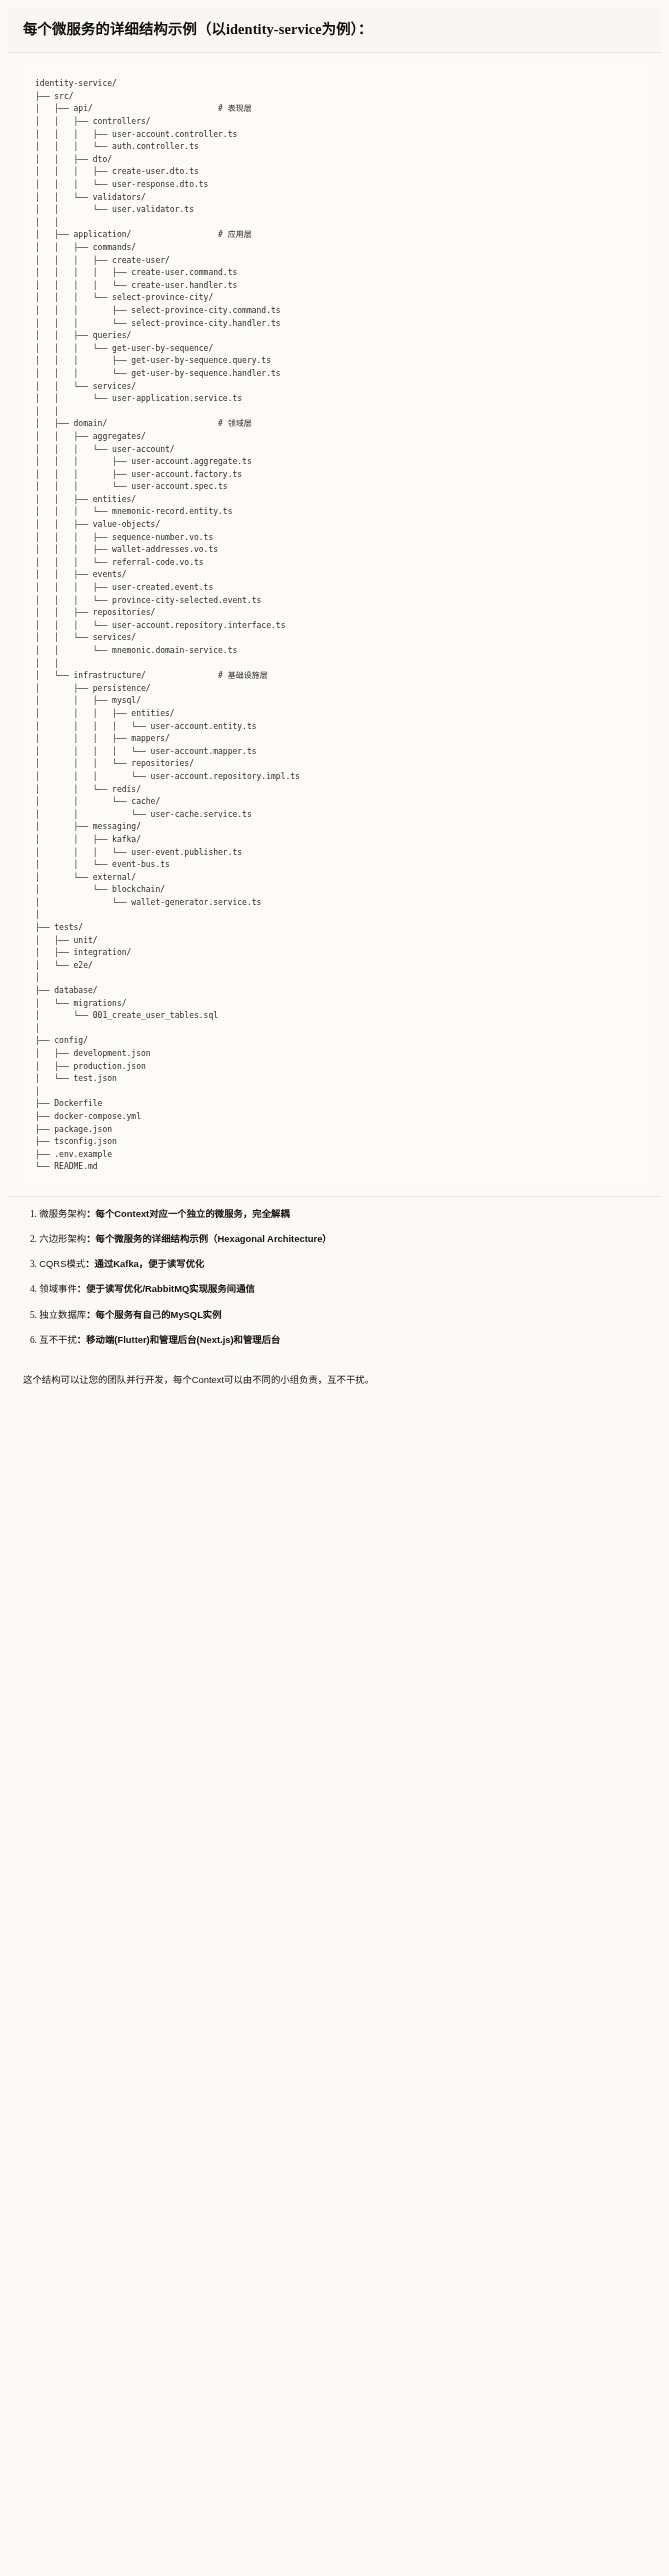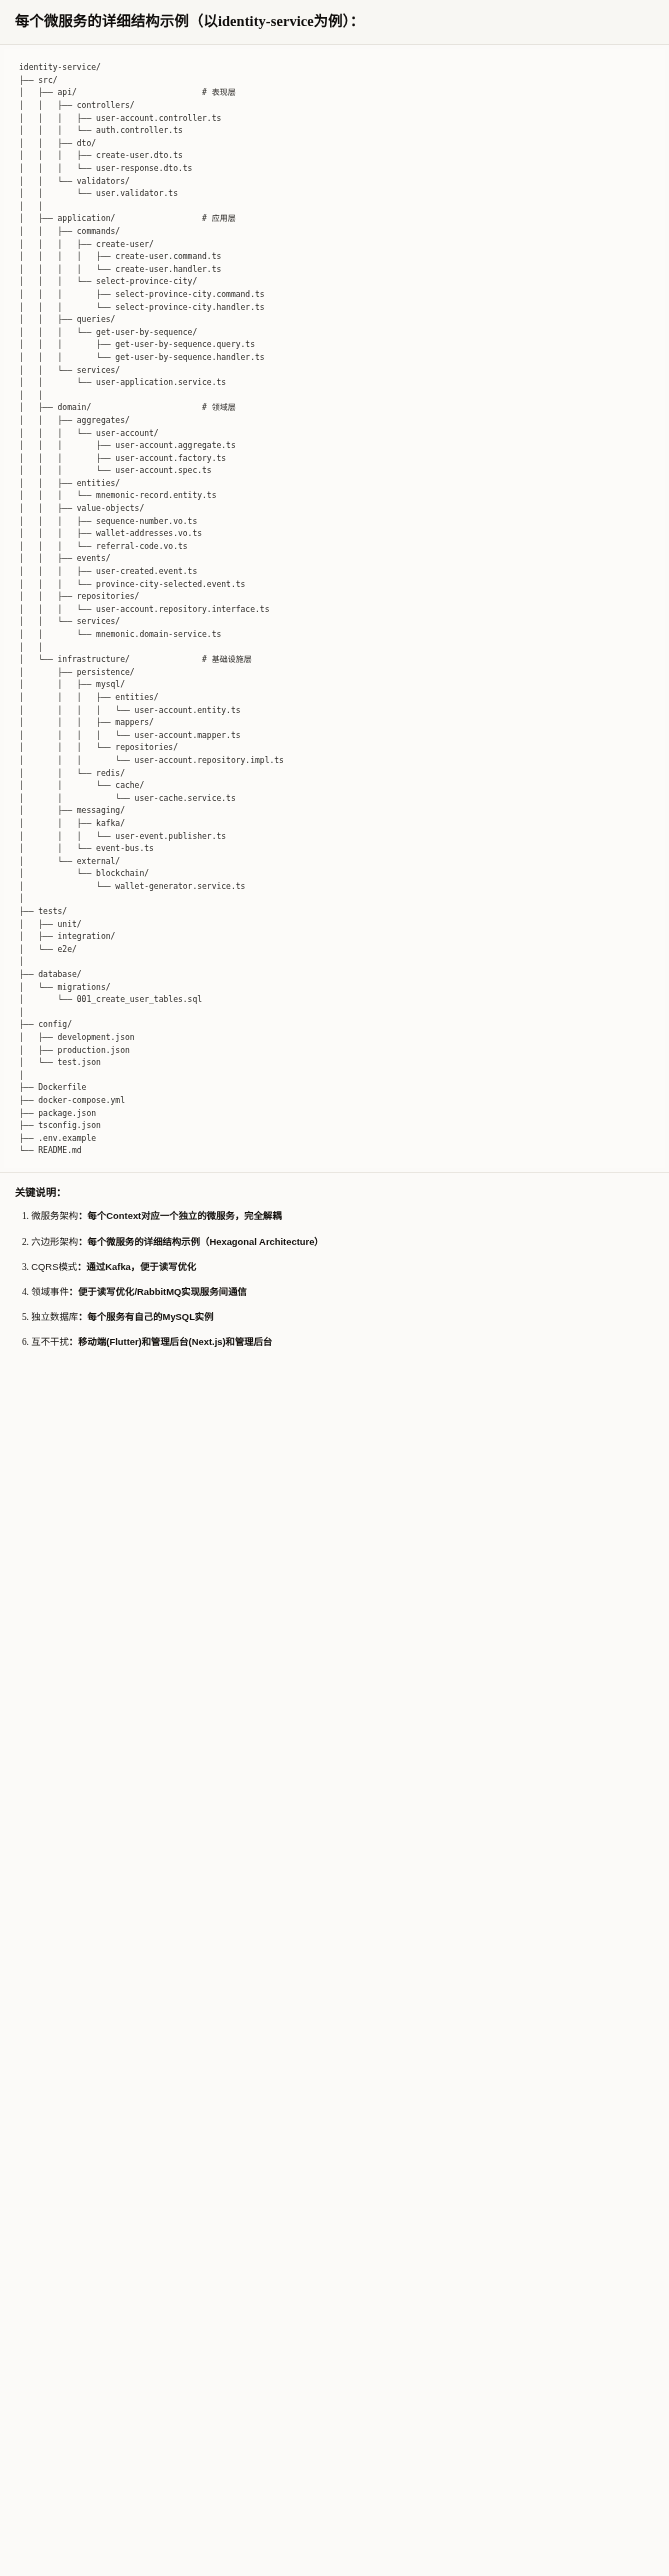--- a/index.html
+++ b/index.html
@@ -11,21 +11,21 @@
     width: 669px;
     font-family: "Liberation Sans", "DejaVu Sans", sans-serif;
     color: #14110e;
     -webkit-font-smoothing: antialiased;
   }
 
   .page {
     width: 669px;
     box-sizing: border-box;
     background: #fbfaf8;
-    padding: 0;
+    padding: 8px;
   }
 
   
   .doc-heading {
     font-family: "Liberation Sans", "DejaVu Sans", sans-serif;
     font-weight: 700;
     font-size: 14.4px;
     line-height: 1.5;
     letter-spacing: 0.1px;
     color: #100e0c;
@@ -36,21 +36,21 @@
   }
   .doc-heading .hd-en {
     font-family: "Liberation Serif", "DejaVu Serif", serif;
     font-weight: 700;
   }
 
   
   .codeblock {
     background: #fcfbf9;
     padding: 13.8px 15px 10px 15px;
-    margin: 4px;
+    margin: 12px;
   }
   pre.tree {
     margin: 0;
     font-family: "DejaVu Sans Mono", "Liberation Mono", monospace;
     font-size: 8px;
     line-height: 12.6px;
     color: #2c2a27;
     white-space: pre;
     tab-size: 4;
     overflow: visible;
@@ -195,26 +195,26 @@
 <span>│</span>
 <span>├── Dockerfile</span>
 <span>├── docker-compose.yml</span>
 <span>├── package.json</span>
 <span>├── tsconfig.json</span>
 <span>├── .env.example</span>
 <span>└── README.md</span></pre>
   </div>
 
   <div class="notes">
-    <div class="notes-title">关键说明：</div>
     <ol class="notes-list">
         <li><span class="note-term">微服务架构</span><span class="note-sep">：</span><span class="note-desc">每个Context对应一个独立的微服务，完全解耦</span></li>
         <li><span class="note-term">六边形架构</span><span class="note-sep">：</span><span class="note-desc">每个微服务的详细结构示例（Hexagonal Architecture）</span></li>
         <li><span class="note-term">CQRS模式</span><span class="note-sep">：</span><span class="note-desc">通过Kafka，便于读写优化</span></li>
         <li><span class="note-term">领域事件</span><span class="note-sep">：</span><span class="note-desc">便于读写优化/RabbitMQ实现服务间通信</span></li>
         <li><span class="note-term">独立数据库</span><span class="note-sep">：</span><span class="note-desc">每个服务有自己的MySQL实例</span></li>
         <li><span class="note-term">互不干扰</span><span class="note-sep">：</span><span class="note-desc">移动端(Flutter)和管理后台(Next.js)和管理后台</span></li>
       </ol>
   </div>
 
+  <p class="closing">这个结构可以让您的团队并行开发，每个Context可以由不同的小组负责，互不干扰。</p>
 
 </div>
 
 
 </body></html>

